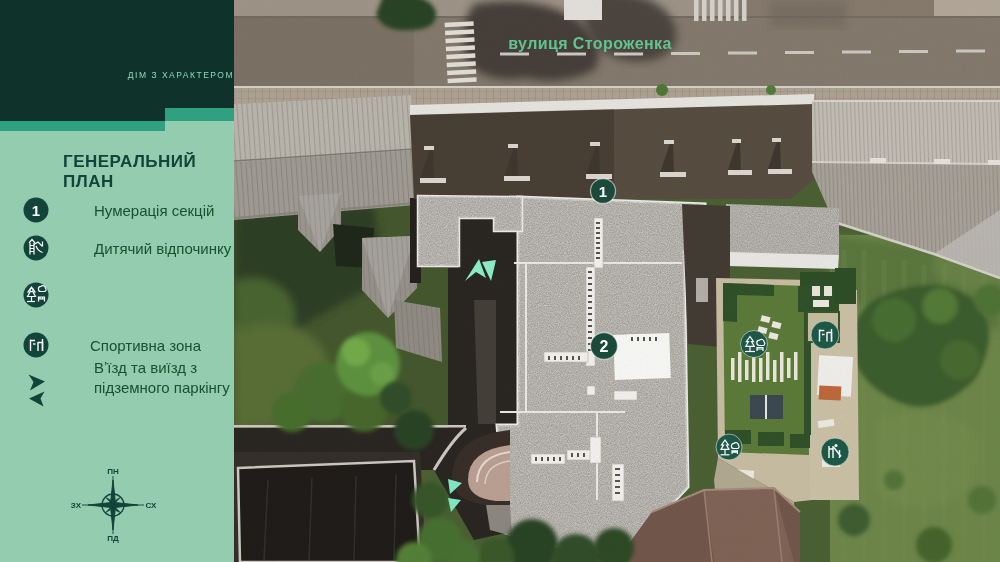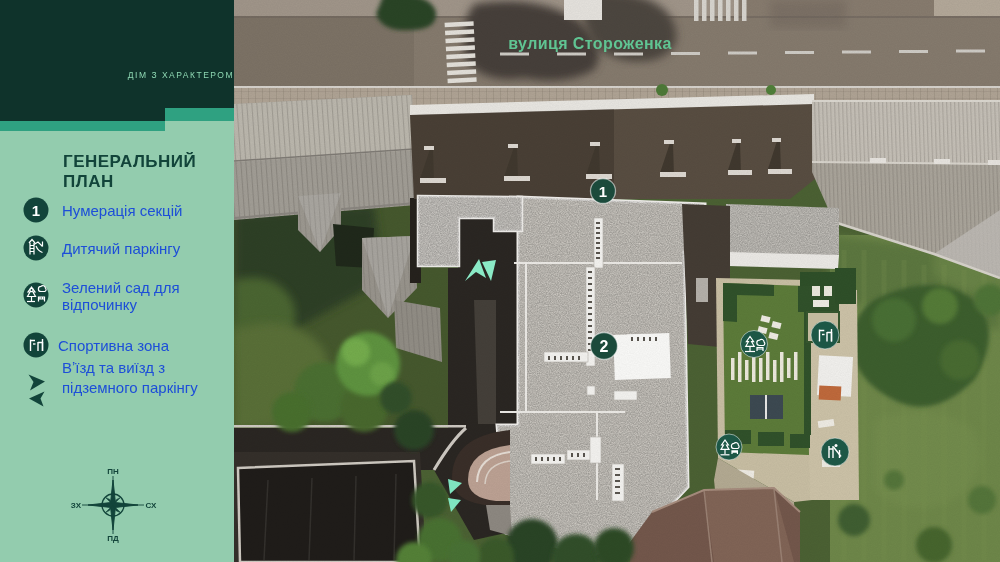--- a/index.html
+++ b/index.html
@@ -1,19 +1,19 @@
 <!DOCTYPE html>
 <html><head>
 <meta charset="utf-8">
 <style>
   html,body{margin:0;padding:0;width:1000px;height:562px;overflow:hidden;background:#93ccae;font-family:"Liberation Sans",sans-serif;}
   #stage{position:relative;width:1000px;height:562px;}
   #photo{position:absolute;left:234px;top:0;width:766px;height:562px;}
   #sidebar{position:absolute;left:0;top:0;width:234px;height:562px;background:#93ccae;}
-  .dk{color:#1d4ed8;}
+  .dk{color:#14532d;margin-left:32px;}
 </style>
 </head>
 <body>
 <div id="stage">
 
 <svg id="photo" viewBox="0 0 766 562" xmlns="http://www.w3.org/2000/svg">
 <defs>
   <filter id="noise" x="0" y="0" width="100%" height="100%">
     <feTurbulence type="fractalNoise" baseFrequency="0.9" numOctaves="2" seed="7" result="n"></feTurbulence>
     <feColorMatrix in="n" type="matrix" values="0 0 0 0 0  0 0 0 0 0  0 0 0 0 0  0.9 0 0 0 0"></feColorMatrix>
@@ -548,18 +548,17 @@
 
   <g fill="#12443a" font-size="8" font-weight="bold" text-anchor="middle">
     <text x="113" y="474">ПН</text>
     <text x="113" y="541">ПД</text>
     <text x="151" y="508">СХ</text>
     <text x="76" y="508">ЗХ</text>
   </g>
 </svg>
 
 <div class="dk" style="position:absolute;left:62px;top:202px;font-size:15px;">Нумерація секцій</div>
-<div class="dk" style="position:absolute;left:62px;top:240px;font-size:15px;">Дитячий паркінгу</div>
-<div class="dk" style="position:absolute;left:62px;top:279px;font-size:15px;line-height:17px;">Зелений сад для<br>відпочинку</div>
+<div class="dk" style="position:absolute;left:62px;top:240px;font-size:15px;">Дитячий відпочинку</div>
 <div class="dk" style="position:absolute;left:58px;top:337px;font-size:15px;">Спортивна зона</div>
 <div class="dk" style="position:absolute;left:62px;top:358px;font-size:15px;line-height:20px;">Вʼїзд та виїзд з<br>підземного паркінгу</div>
 </div>
 </div>
 
 </body></html>

